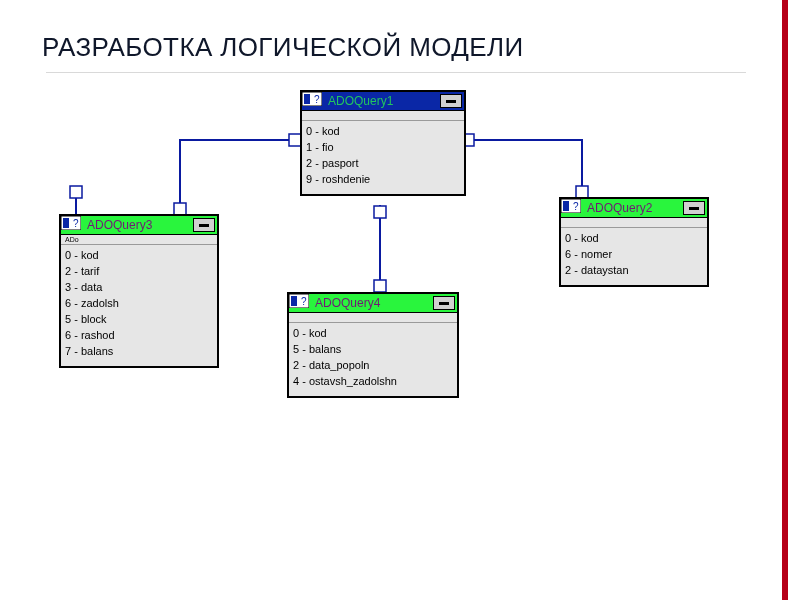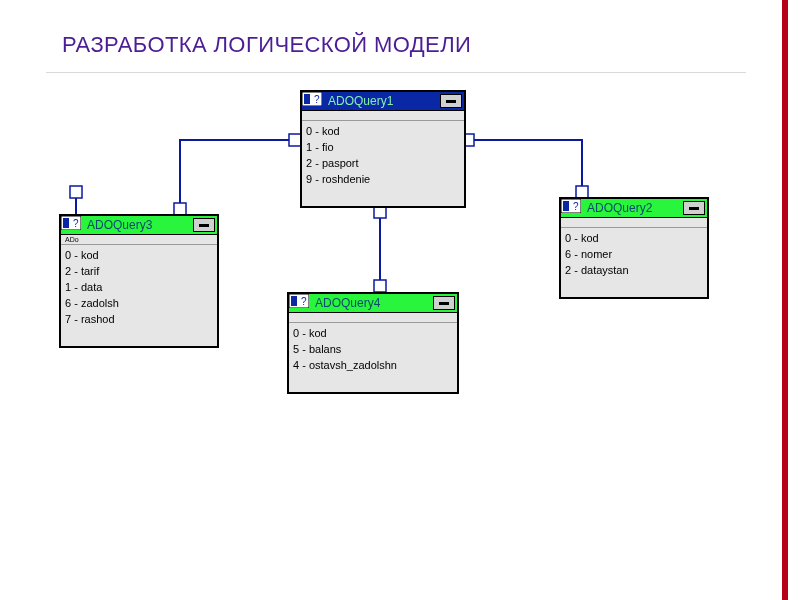--- a/index.html
+++ b/index.html
@@ -1,36 +1,36 @@
 <!DOCTYPE html>
 <html><head>
 <meta charset="utf-8">
 <style>
   html,body{margin:0;padding:0;width:800px;height:600px;background:#fff;font-family:"Arial",sans-serif;overflow:hidden}
   .slide{position:relative;width:800px;height:600px}
   .accent-bar{position:absolute;right:12px;top:0;width:6px;height:600px;background:#b60019}
-  .title{position:absolute;left:62px;top:32px;font-size:22px;letter-spacing:0.4px;color:#4c1d95;font-weight:400}
+  .title{position:absolute;left:42px;top:32px;font-size:26px;letter-spacing:0.4px;color:#0f172a;font-weight:400}
   .rule{position:absolute;left:46px;top:72px;width:700px;height:0;border-top:1px solid #d9d9d9}
 
   .canvas{position:absolute;left:0;top:0;width:800px;height:600px}
   .canvas svg{position:absolute;left:0;top:0}
 
   .table-win{position:absolute;background:#e6e6e6;border:2px solid #000;box-shadow:none;font-family:"Tahoma","MS Sans Serif",sans-serif;font-size:12px}
   .tw-header{display:flex;align-items:center;height:18px;padding:0 2px;border-bottom:1px solid #000}
   .tw-header.blue{background:#0a27a6;color:#fff}
   .tw-header.green{background:#29f53d;color:#000}
   .tw-icon{width:20px;height:14px;margin-right:4px;display:flex;align-items:center;justify-content:center}
   .tw-icon svg{display:block}
   .tw-sub{font-size:7px;color:#000;padding-left:4px;height:9px;line-height:9px;background:#e6e6e6;border-bottom:1px solid #9a9a9a}
   .tw-title{flex:1;font-size:12px;white-space:nowrap;overflow:hidden}
-  .tw-header.blue .tw-title{color:#86efac}
-  .tw-header.green .tw-title{color:#0c4a6e}
+  .tw-header.blue .tw-title{color:#22c55e}
+  .tw-header.green .tw-title{color:#701a75}
   .tw-ctrl{width:20px;height:12px;background:#d0d0d0;border:1px solid #000;display:flex;align-items:center;justify-content:center;margin-left:2px}
   .tw-ctrl .bar{width:10px;height:3px;background:#000}
-  .tw-body{padding:2px 4px 19px 4px}
+  .tw-body{padding:2px 4px 7px 4px}
   .tw-row{font-size:11px;line-height:16px;white-space:nowrap;color:#000;font-family:"Tahoma","MS Sans Serif",sans-serif}
 
   
   #q1{left:300px;top:90px;width:162px}
   #q2{left:559px;top:197px;width:146px}
   #q3{left:59px;top:214px;width:156px}
   #q4{left:287px;top:292px;width:168px}
 </style>
 </head>
 <body>
@@ -124,23 +124,25 @@
         </span>
         <span class="tw-title">ADOQuery3</span>
         <span class="tw-ctrl">
             <span class="bar"></span>
           </span>
       </div>
       <div class="tw-sub">ADo</div>
       <div class="tw-body">
           <div class="tw-row">0 - kod</div>
           <div class="tw-row">2 - tarif</div>
-          <div class="tw-row">1 - data</div>
+          <div class="tw-row">3 - data</div>
           <div class="tw-row">6 - zadolsh</div>
-          <div class="tw-row">7 - rashod</div>
+          <div class="tw-row">5 - block</div>
+          <div class="tw-row">6 - rashod</div>
+          <div class="tw-row">7 - balans</div>
         </div>
     </div>
 
     <div id="q4" class="table-win">
       <div class="tw-header green">
         <span class="tw-icon">
           <svg width="20" height="14">
               <rect x="0" y="0" width="20" height="14" fill="#fff" stroke="#000"></rect>
               <rect x="2" y="2" width="6" height="10" fill="#0a27a6"></rect>
               <text x="12" y="11" font-size="10" fill="#0a27a6" font-family="Arial">?</text>
@@ -148,18 +150,19 @@
         </span>
         <span class="tw-title">ADOQuery4</span>
         <span class="tw-ctrl">
             <span class="bar"></span>
           </span>
       </div>
       <div class="tw-sub"></div>
       <div class="tw-body">
           <div class="tw-row">0 - kod</div>
           <div class="tw-row">5 - balans</div>
+          <div class="tw-row">2 - data_popoln</div>
           <div class="tw-row">4 - ostavsh_zadolshn</div>
         </div>
     </div>
 
   </div>
 </div>
 
 </body></html>

